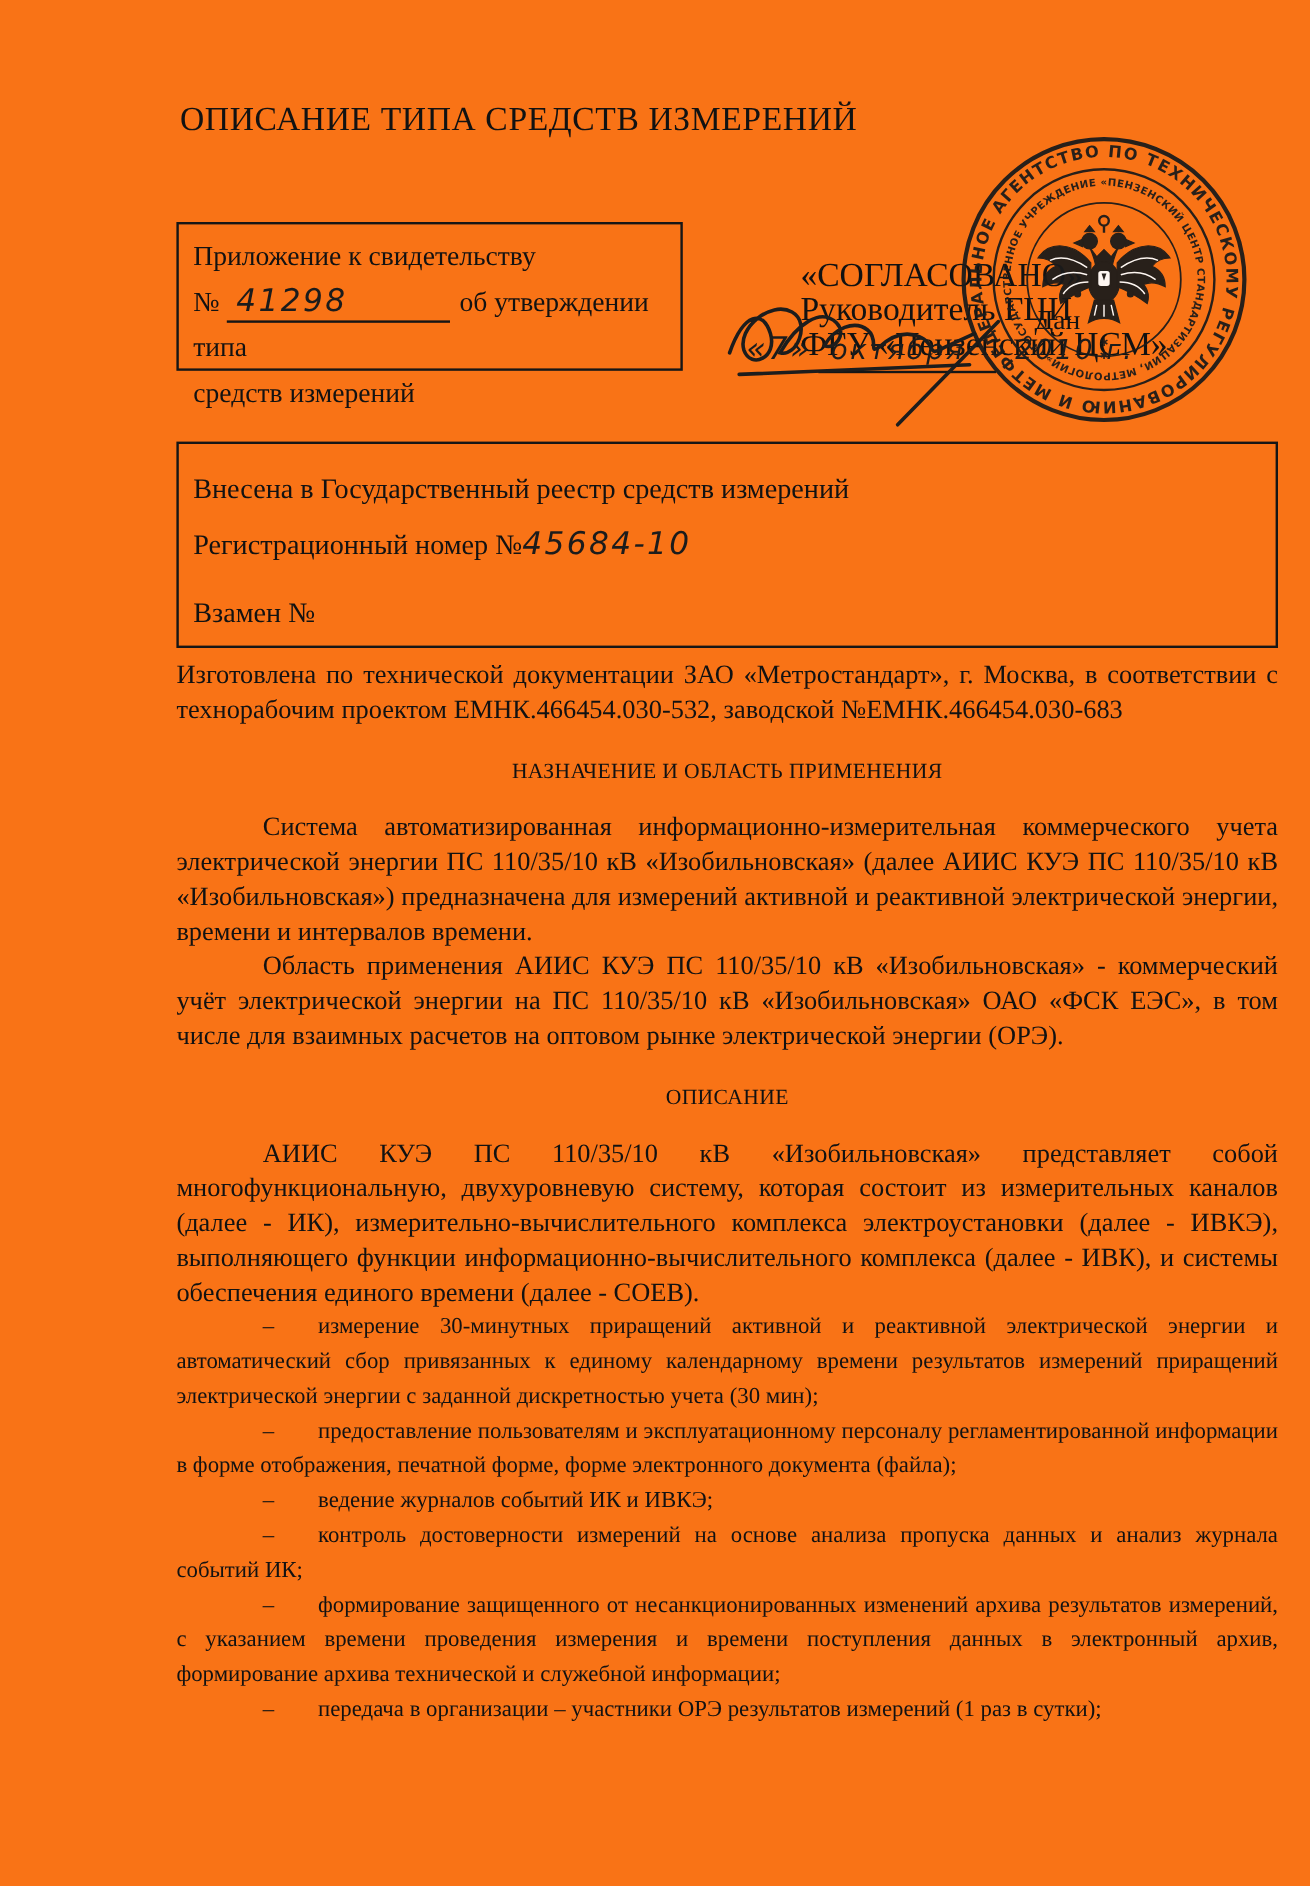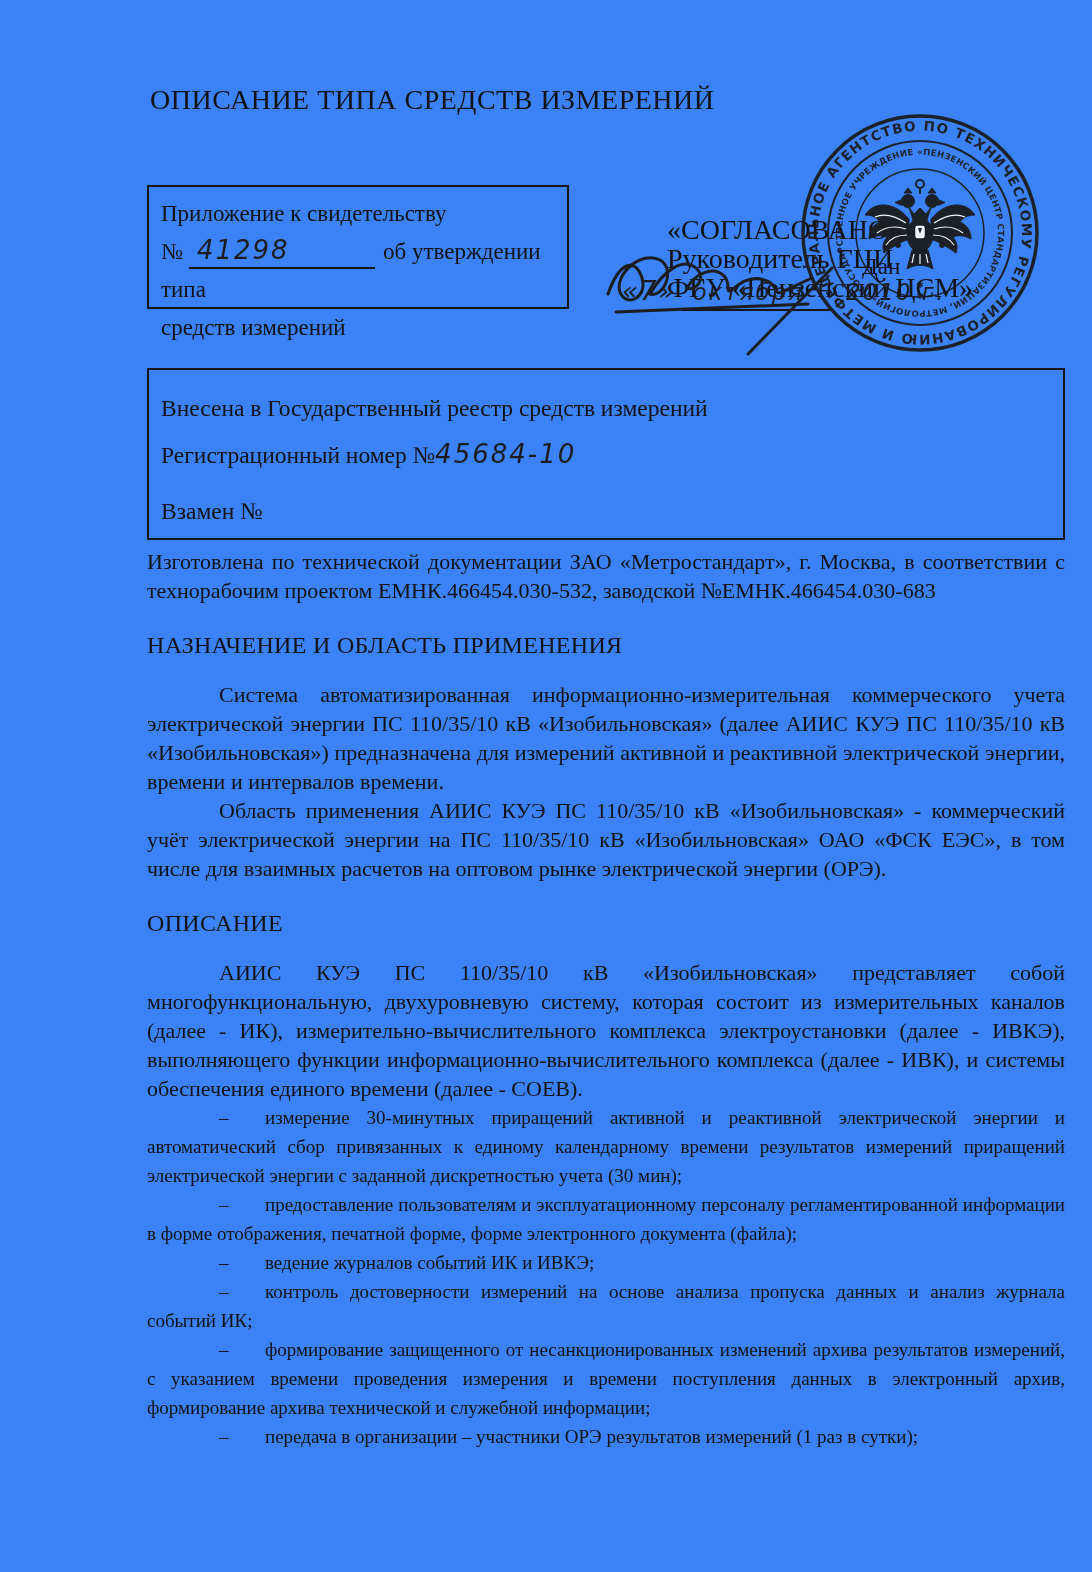--- a/index.html
+++ b/index.html
@@ -1,17 +1,17 @@
 <!DOCTYPE html>
 <html lang="ru"><head>
 <meta charset="utf-8">
 <style>
   html,body{margin:0;padding:0;background:#ffffff;}
   .page{
-    position:relative; width:1092px; height:1572px; background:#3b82f6;
+    position:relative; width:1092px; height:1572px; background:#f97316;
     font-family:"Liberation Serif", serif; color:#121212; overflow:hidden;
   }
   .title{
     position:absolute; left:150px; top:84px;
     font-size:28px; letter-spacing:.5px; white-space:nowrap;
   }
   
   .annex-box{
     position:absolute; left:147px; top:185px; width:394px; height:106px;
     border:2px solid #161616; padding:8px 12px 6px 12px;
@@ -46,21 +46,21 @@
     width:455px; border-right:2.5px solid #161616;
     padding:5px 10px 10px 13px; font-size:23.5px; line-height:34px;
   }
   .cell-right{ flex:1; padding:22px 8px 10px 12px; font-size:23.5px; line-height:33px; }
   .reg-line{ margin-top:13px; }
   .vz-line{ margin-top:23px; }
   .manufactured{
     margin:7px 0 0 0; font-size:22px; line-height:29px; text-align:justify;
   }
   .section-heading{
-    font-size:24px; margin:27px 0 21px 0; letter-spacing:.3px;
+    text-align:center; font-size:18px; margin:27px 0 21px 0; letter-spacing:.3px;
   }
   .para{
     margin:0; font-size:22px; line-height:29px; text-align:justify; text-indent:72px;
   }
   .task{
     margin:0; font-size:19px; line-height:29px; text-align:justify; text-indent:72px;
   }
   .task .dash{ display:inline-block; width:46px; text-indent:0; }
 </style>
 </head>

